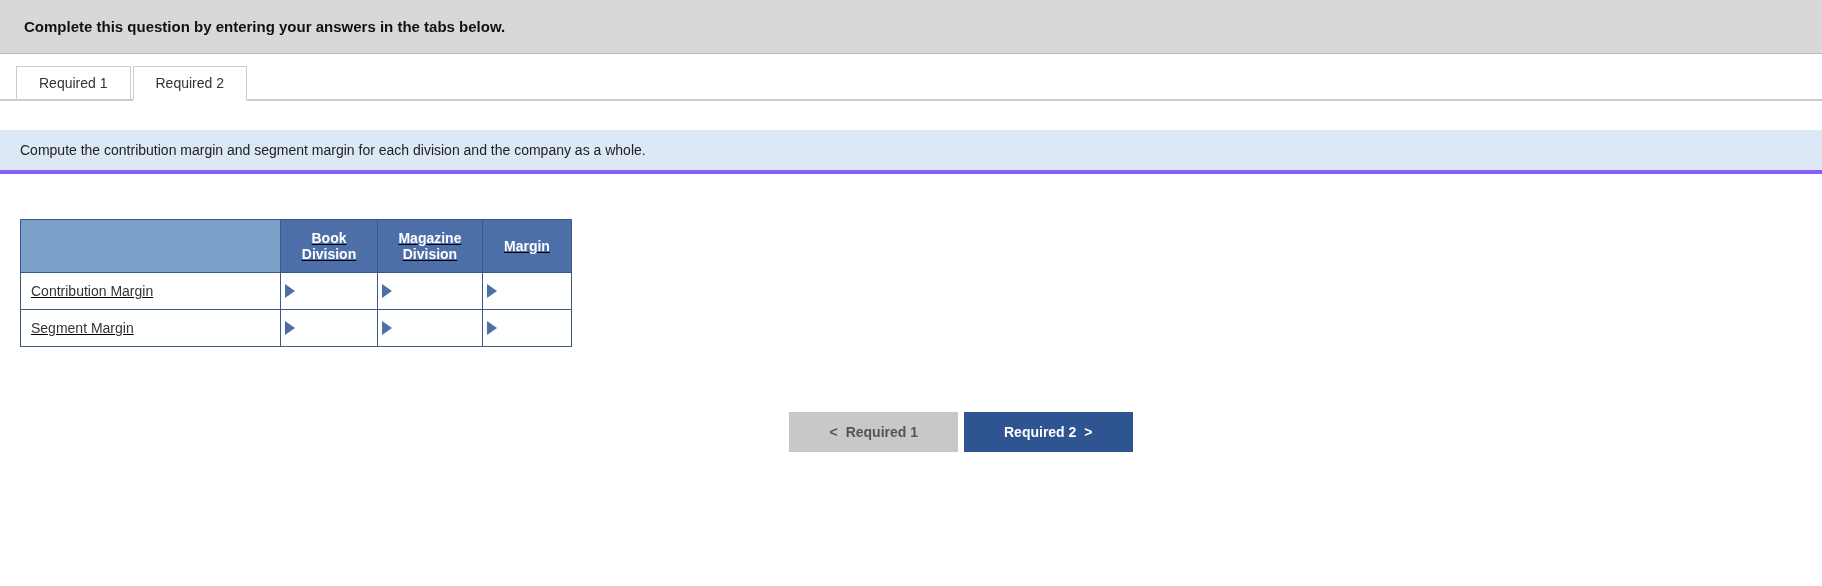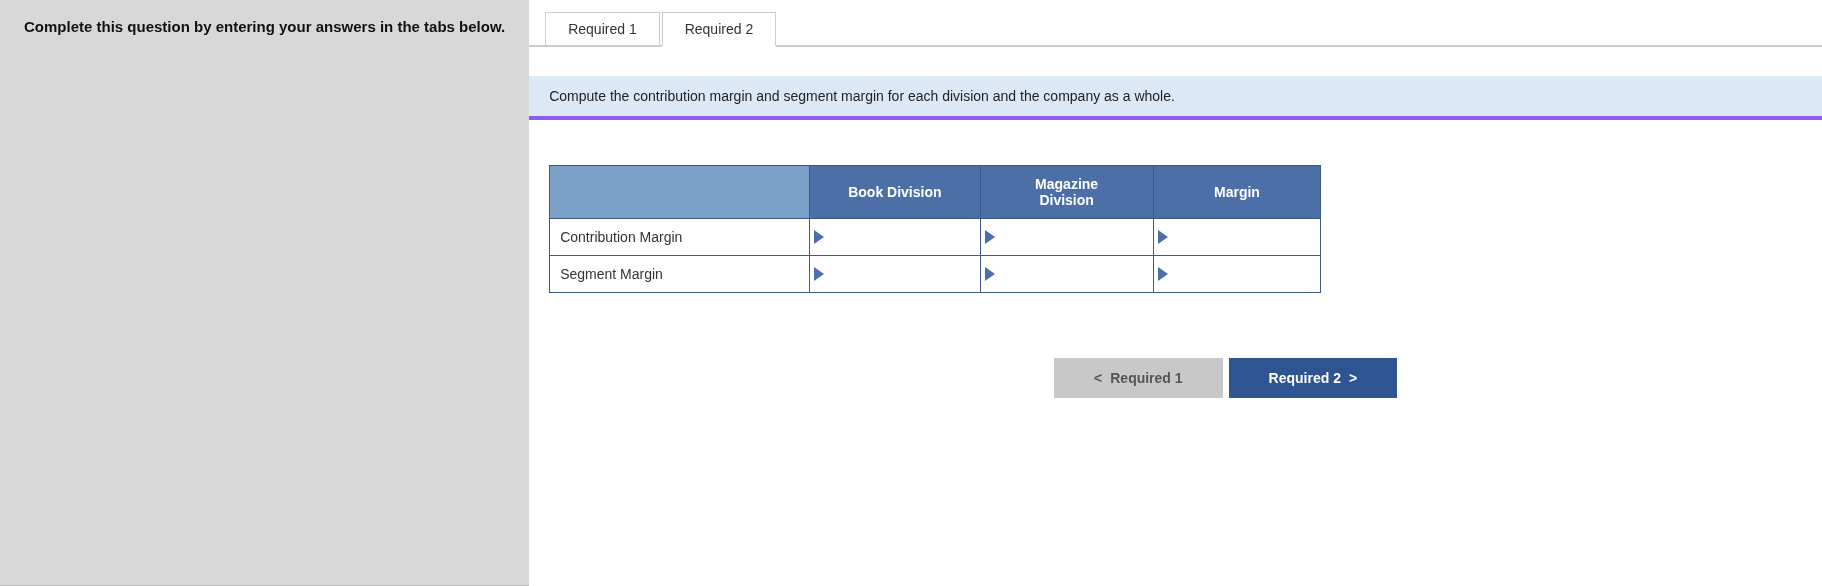--- a/index.html
+++ b/index.html
@@ -14,21 +14,21 @@
       background: #f0f0f0;
       width: 1822px;
       min-height: 586px;
     }
 
     .page-wrapper {
       width: 1822px;
       min-height: 586px;
       background: #f0f0f0;
       display: flex;
-      flex-direction: row;
+      flex-direction: column;
     }
 
     .header-banner {
       background: #d8d8d8;
       padding: 18px 24px;
       border-bottom: 1px solid #bbb;
     }
 
     .header-banner span {
       font-weight: bold;
@@ -81,21 +81,22 @@
       color: #222;
       border-bottom: 4px solid #8b5cf6;
     }
 
     .table-container {
       padding: 16px 20px;
     }
 
     .data-table {
       border-collapse: collapse;
-      width: 772px;
+      width: 552px;
+      text-decoration: underline;
     }
 
     .data-table thead tr th {
       background: #4d6fa8;
       color: #fff;
       font-weight: bold;
       text-align: center;
       padding: 10px 16px;
       border: 1px solid #3a5a8c;
       font-size: 14px;

